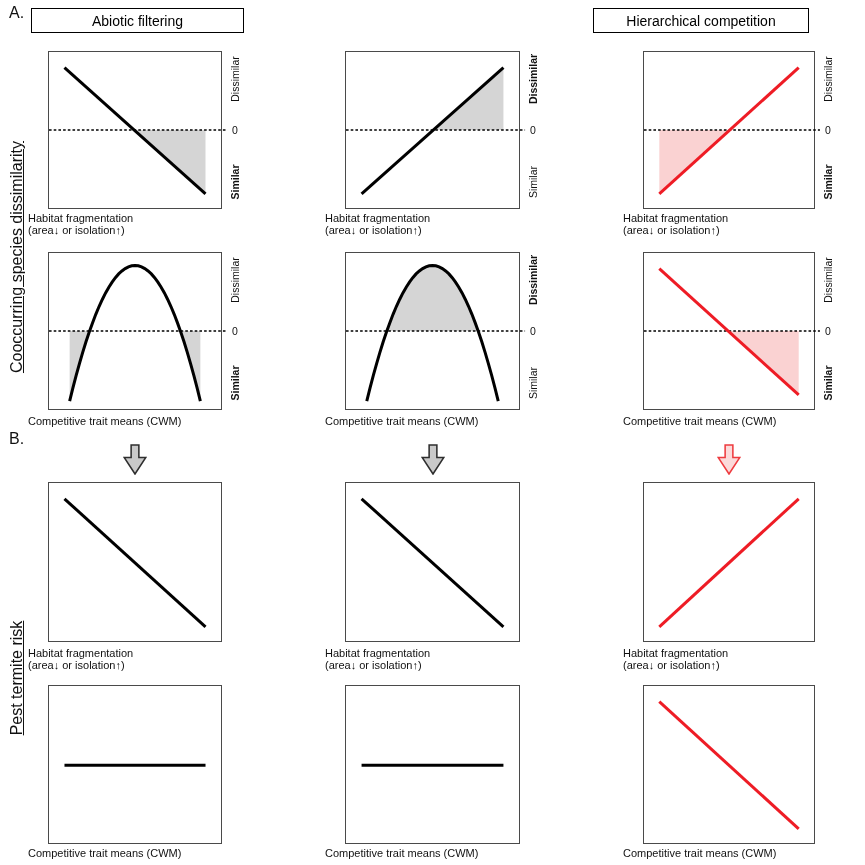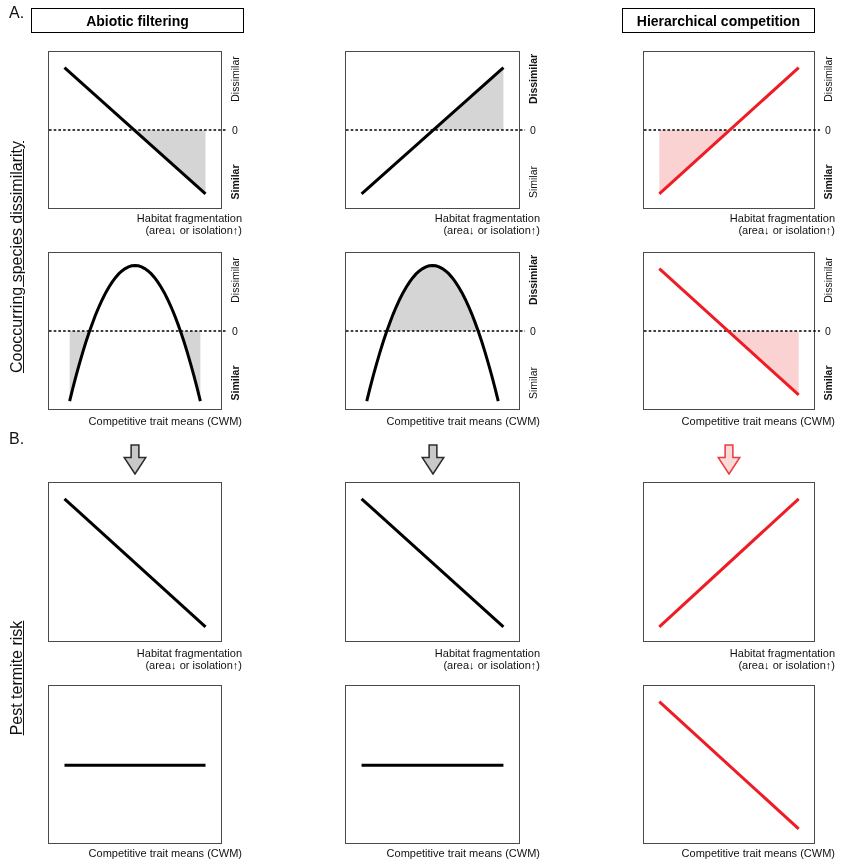--- a/index.html
+++ b/index.html
@@ -1,42 +1,42 @@
 <!DOCTYPE html>
 <html><head>
 <meta charset="utf-8">
 <style>
   *{box-sizing:border-box;margin:0;padding:0}
   html,body{background:#fff}
   body{width:865px;height:865px;font-family:"Liberation Sans",sans-serif;color:#000}
   #stage{position:relative;width:865px;height:865px;background:#fff;overflow:hidden}
   .corner{position:absolute;font-size:16px;color:#111}
   .hdr{position:absolute;top:8px;height:25px;border:1.5px solid #000;background:#fff;
-       display:flex;align-items:center;justify-content:center;font-weight:bold;font-size:14px;color:#000}
+       display:flex;align-items:center;justify-content:center;font-weight:normal;font-size:14px;color:#000}
   .vlab{position:absolute;white-space:nowrap;font-size:16px;color:#111;text-decoration:underline;
         transform:translate(-50%,-50%) rotate(-90deg)}
   .panel{position:absolute;border:1.5px solid #4a4a4a;background:#fff}
   .panel svg{position:absolute;left:0;top:0;width:100%;height:100%;overflow:visible;display:block}
   .ycol{position:absolute;width:24px}
   .ylab{position:absolute;left:50%;white-space:nowrap;font-size:10.5px;color:#111}
   .ylab.rot{transform:translate(-50%,-50%) rotate(-90deg)}
   .ylab.plain{transform:translate(-50%,-50%)}
   .ylab.b{font-weight:bold}
-  .xlab{position:absolute;text-align:right;font-size:11px;line-height:11.5px;color:#111}
+  .xlab{position:absolute;text-align:left;font-size:11px;line-height:11.5px;color:#111}
   .arrow{position:absolute}
 </style>
 </head>
 <body>
 
 <div id="stage">
   <div class="corner" style="left:9px;top:4px">A.</div>
   <div class="corner" style="left:9px;top:430px">B.</div>
 
   <div class="hdr" style="left:31px;width:213px">Abiotic filtering</div>
-  <div class="hdr" style="left:622px;width:193px">Hierarchical competition</div>
+  <div class="hdr" style="left:593px;width:216px">Hierarchical competition</div>
 
   <div class="vlab" style="left:17px;top:257px">Cooccurring species dissimilarity</div>
   <div class="vlab" style="left:17px;top:678px">Pest termite risk</div>
 <div class="panel" style="left: 48px; top: 51px; width: 174px; height: 158px;">
       <svg viewBox="0 0 100 100" preserveAspectRatio="none">
         <path d="M50.0 50.0L91.0 50.0L91.0 91.0Z" fill="#d5d5d5"></path>
         <path d="M0 50H103.5" stroke="#000" stroke-width="1.3" stroke-dasharray="2.6 2.1" vector-effect="non-scaling-stroke" fill="none"></path>
         <path d="M9 10L91 91" stroke="#000000" stroke-width="3" vector-effect="non-scaling-stroke" fill="none"></path>
       </svg>
     </div>

